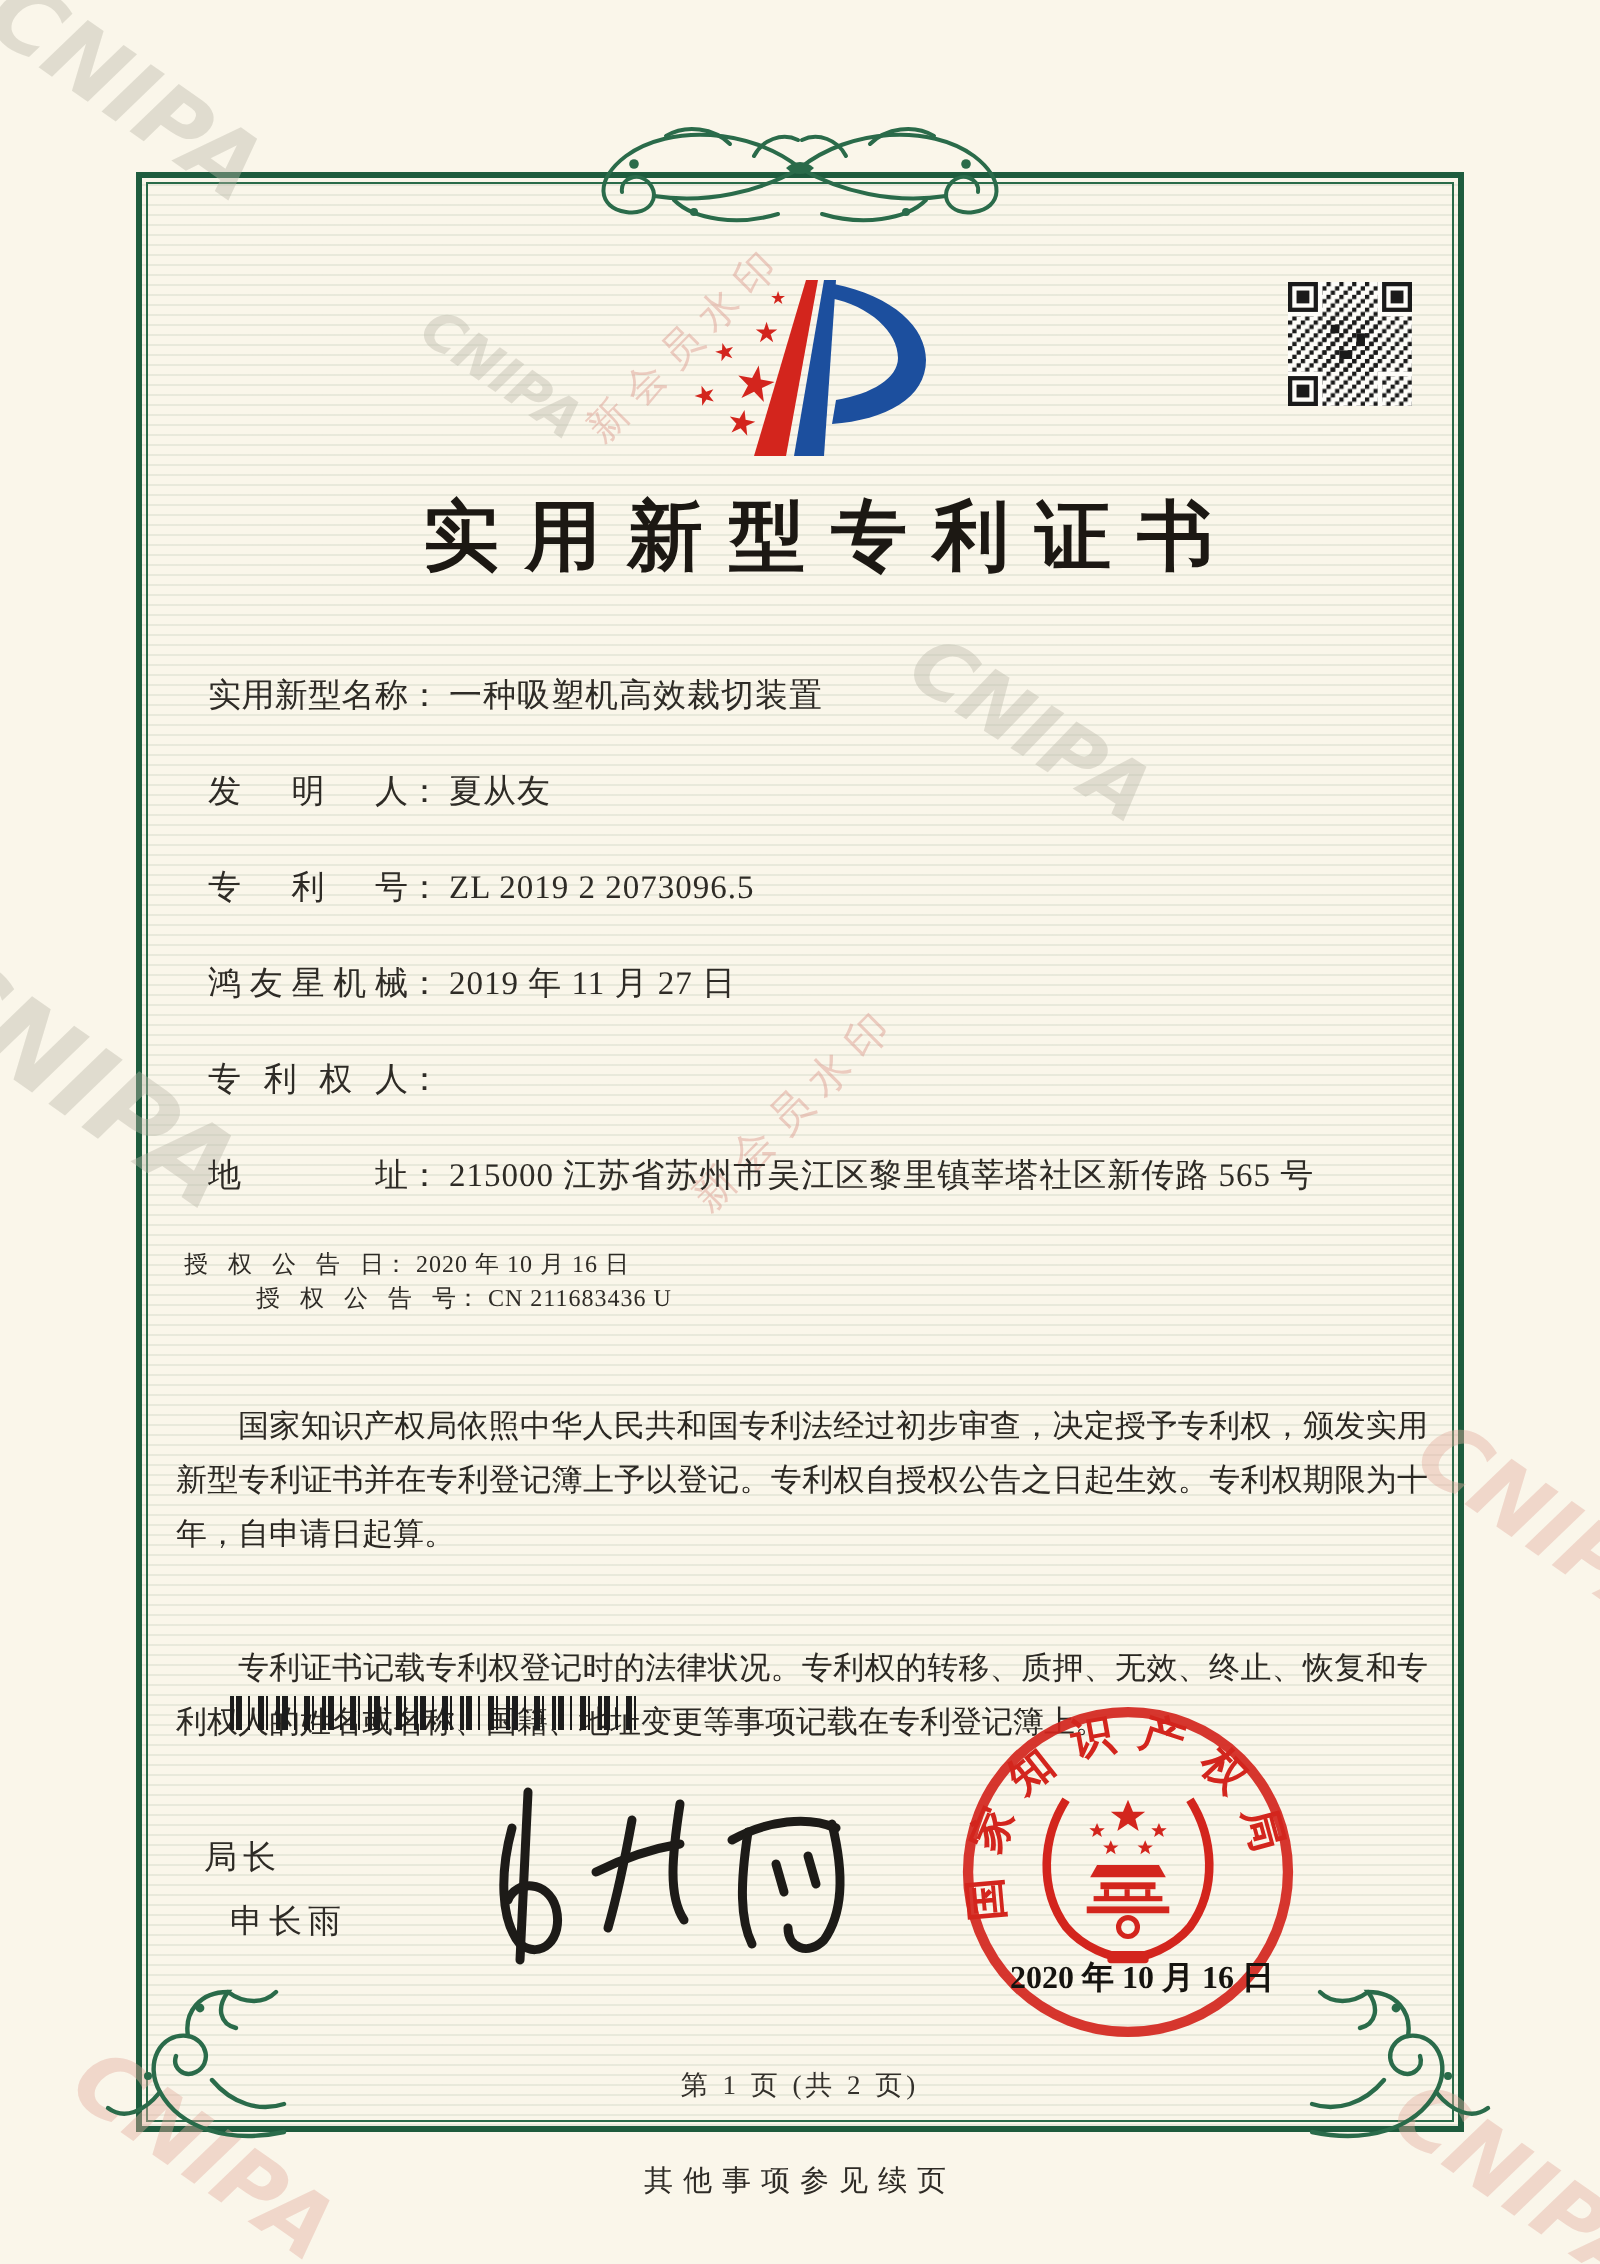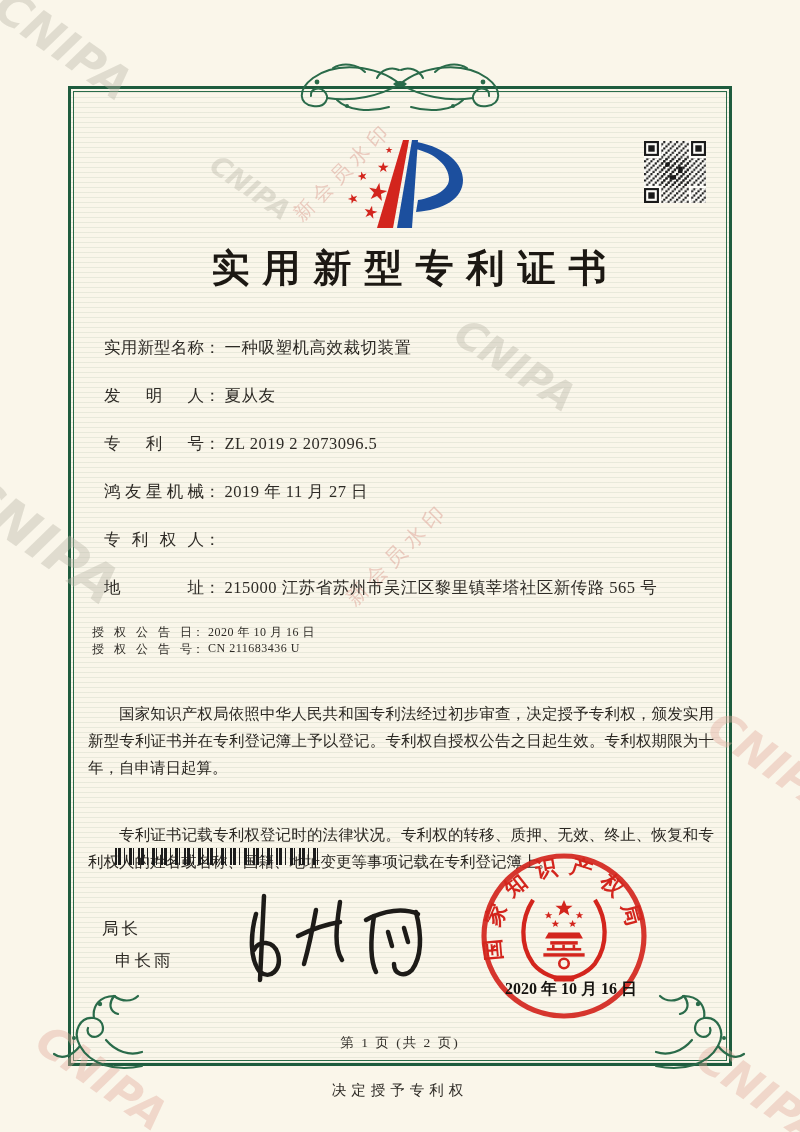--- a/index.html
+++ b/index.html
@@ -69,21 +69,21 @@
            font-size:38px; font-weight:bold; letter-spacing:13px; color:#1c1813;
            padding-left:31px; }
 
   .fields { position:absolute; left:104px; top:337px; width:600px; }
   .field-row { display:flex; align-items:baseline; height:48px; font-size:16.5px; }
   .fl { display:inline-block; width:100px; text-align:justify; text-align-last:justify; }
   .fv { margin-left:4px; letter-spacing:0.5px; }
 
   .grant-row { position:absolute; left:92px; top:624px; display:flex; font-size:12px;flex-direction:column; }
   .grant-left { width:301px; display:flex; align-items:baseline; }
-  .grant-right { display:flex; align-items:flex-start; }
+  .grant-right { display:flex; align-items:center;margin-left:36px; }
 
   .paras { position:absolute; left:88px; top:660px; width:626px;
            font-size:15.5px; line-height:27px; text-align:justify; color:#2b2823; }
   .paras p { text-indent:2em;margin-top:40px; }
 
   .barcode { position:absolute; left:115px; top:848px; width:205px; height:17px;
     background:repeating-linear-gradient(90deg,
       #1c1c1c 0 2px, transparent 2px 3px,
       #1c1c1c 3px 6px, transparent 6px 9px,
       #1c1c1c 9px 10px, transparent 10px 14px,
@@ -307,16 +307,16 @@
         <rect x="86" y="110" width="3" height="5"></rect>
         <rect x="98" y="110" width="3" height="5"></rect>
         <rect x="110" y="110" width="3" height="5"></rect>
         <rect x="76" y="120" width="48" height="4"></rect>
         <circle cx="100" cy="132" r="5.5" fill="none" stroke="#d3251d" stroke-width="3"></circle>
       </g>
     </svg>
     <div class="seal-date">2020 年 10 月 16 日</div>
 
     <div class="page-num">第 1 页 (共 2 页)</div>
-    <div class="cont-note">决定授予专利权</div>
+    <div class="cont-note">其他事项参见续页</div>
 
   </div>
 </div>
 
 </body></html>

